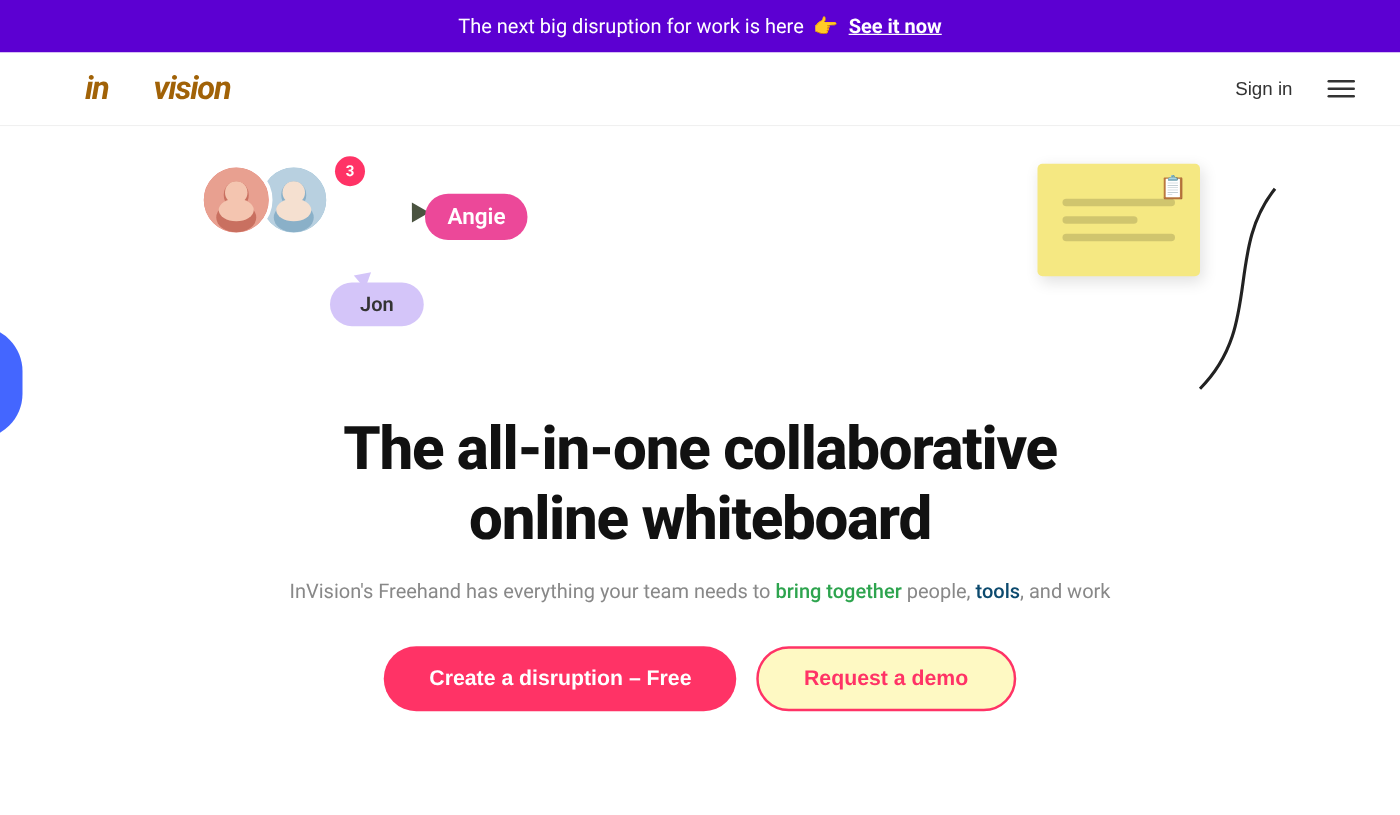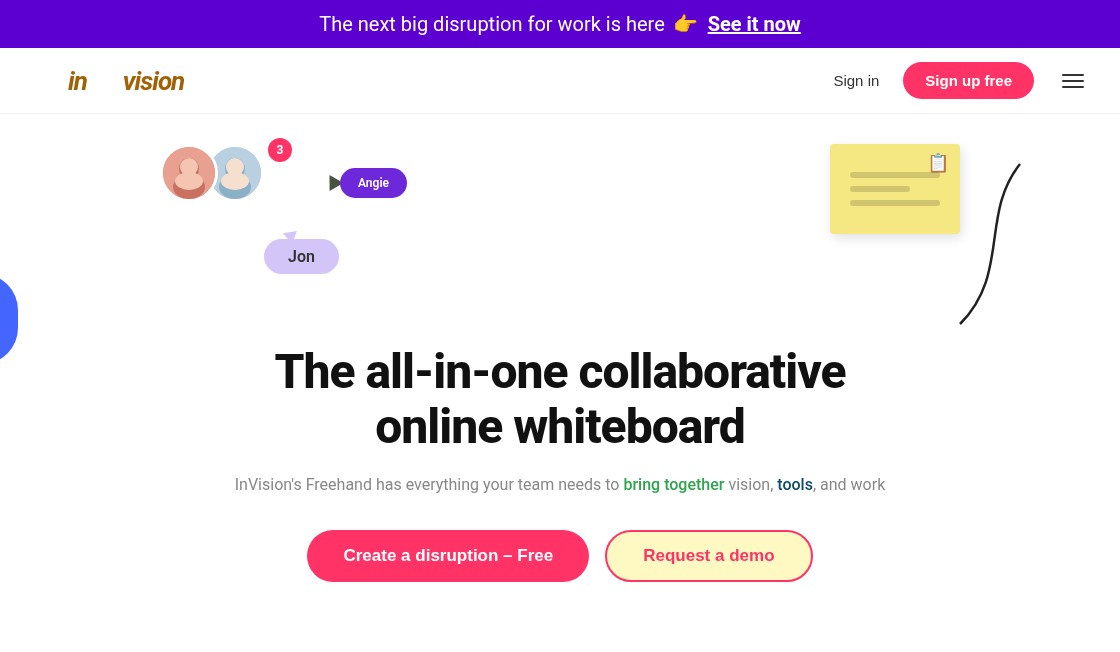--- a/index.html
+++ b/index.html
@@ -11,21 +11,21 @@
       overflow: hidden;
       position: relative;
     }
 
     
     .top-banner {
       background: #5c00d2;
       color: #fff;
       text-align: center;
       padding: 10px 20px;
-      font-size: 20px;
+      font-size: 16px;
       line-height: 1.4;
     }
     .top-banner a {
       color: #fff;
       font-weight: 700;
       text-decoration: underline;
     }
     .top-banner .emoji {
       margin: 0 4px;
     }
@@ -149,25 +149,25 @@
       align-items: center;
       justify-content: center;
       z-index: 5;
     }
 
     
     .angie-label {
       position: absolute;
       left: 340px;
       top: 44px;
-      background: #6d28d9;
+      background: #ec4899;
       color: #fff;
       padding: 8px 18px;
       border-radius: 24px;
-      font-size: 12px;
+      font-size: 18px;
       font-weight: 600;
     }
 
     
     .cursor-arrow {
       position: absolute;
       left: 325px;
       top: 50px;
       width: 0;
       height: 0;
@@ -317,21 +317,20 @@
   <span class="emoji">👉</span>
   <a href="#">See it now</a>
 </div>
 
 <nav class="navbar">
   <div class="logo">
     <span>in<span style="font-style:italic">vision</span></span>
   </div>
   <div class="nav-right">
     <button class="sign-in-btn">Sign in</button>
-    <button class="sign-up-btn">Sign up free</button>
     <button class="hamburger-btn">
       <span></span>
       <span></span>
       <span></span>
     </button>
   </div>
 </nav>
 
 <div class="hero">
 
@@ -385,21 +384,21 @@
       </svg>
     </div>
   </div>
 
   <div class="hero-text">
     <h1 class="hero-title">
       <span>The all-in-one collaborative</span><br>
       <span>online whiteboard</span>
     </h1>
     <p class="hero-subtitle">
-      <span style="color:#888;">InVision's Freehand has everything your team needs to </span><span class="highlight-green">bring together</span><span style="color:#888;"> vision, </span><span class="highlight-blue">tools</span><span style="color:#888;">, and work</span>
+      <span style="color:#888;">InVision's Freehand has everything your team needs to </span><span class="highlight-green">bring together</span><span style="color:#888;"> people, </span><span class="highlight-blue">tools</span><span style="color:#888;">, and work</span>
     </p>
     <div class="cta-buttons">
       <button class="cta-primary">Create a disruption – Free</button>
       <button class="cta-secondary">Request a demo</button>
     </div>
   </div>
 
 </div>
 
 </body></html>

